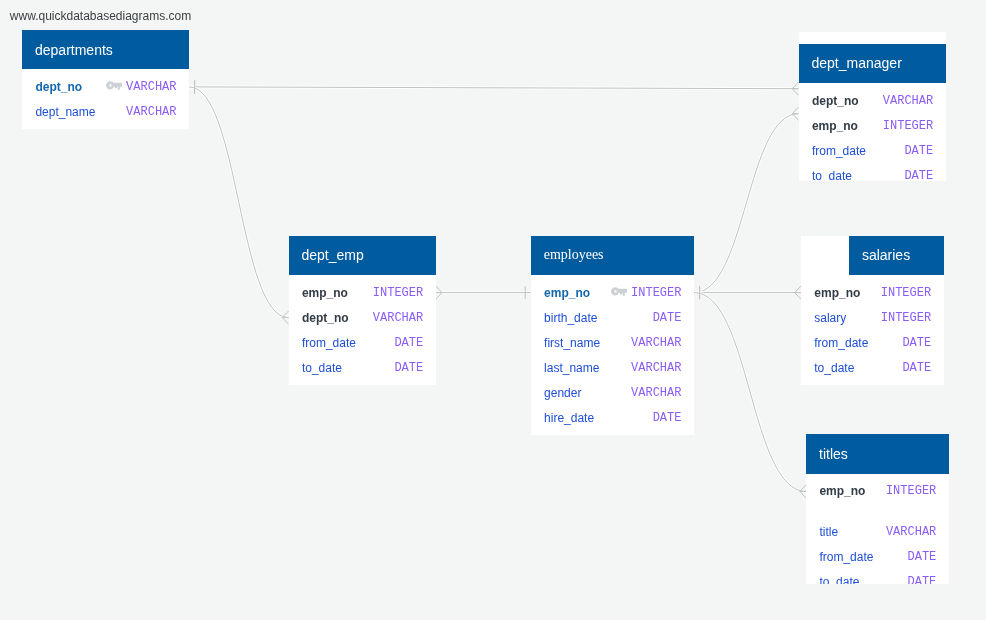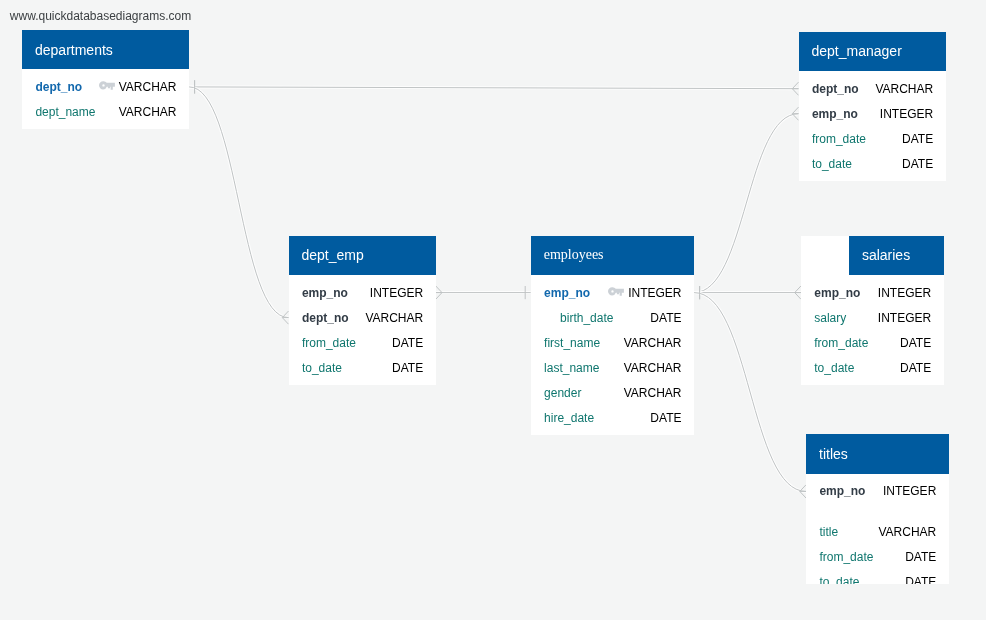--- a/index.html
+++ b/index.html
@@ -12,23 +12,23 @@
   .watermark{position:absolute;left:9.8px;top:9.6px;font-size:12px;color:#3c4043;
              line-height:13px;white-space:nowrap;}
   svg.links{position:absolute;left:0;top:0;width:986px;height:620px;overflow:visible;}
   svg.links path{fill:none;stroke:#bfc3c4;stroke-width:1;}
   svg.links path.halo{stroke:#fdfdfd;stroke-width:3;}
   .entity{position:absolute;background:#ffffff;box-sizing:border-box;overflow:hidden;}
   .hdr{background:#005b9f;color:#ffffff;font-size:14px;
        display:flex;align-items:center;box-sizing:border-box;}
   .rows{box-sizing:border-box;}
   .row{display:flex;align-items:center;font-size:12px;box-sizing:border-box;}
-  .nm{color:#0f766e;white-space:nowrap;}
+  .nm{color:#1d4ed8;white-space:nowrap;}
   .sp{flex:1 1 auto;}
-  .ty{color:#000000;white-space:nowrap;}
+  .ty{color:#8b5cf6;white-space:nowrap;font-family:Liberation Mono, monospace;}
   .row.pk .nm{color:#1268ad;font-weight:bold;}
   .row.fk .nm{color:#323c46;font-weight:bold;}
   .keyicon{width:15.9px;height:8.9px;margin-right:4.2px;margin-bottom:2.2px;flex:0 0 auto;display:block;}
 </style>
 </head>
 <body>
 
 <div id="canvas">
   <div class="watermark">www.quickdatabasediagrams.com</div>
   <svg class="links" id="links" viewBox="0 0 986 620">
@@ -94,21 +94,21 @@
             <span class="ty">VARCHAR</span>
           </div>
           <div class="row" style="height: 25px;">
             <span class="nm">dept_name</span>
             <span class="sp"></span>
             <span class="ty">VARCHAR</span>
           </div>
         </div>
       </div>
       <div class="entity" style="left: 798.5px; top: 31.7px; width: 147.3px; height: 149.5px;">
-        <div class="hdr" style="height: 39.5px; padding-left: 13px;">dept_manager</div>
+        <div class="hdr" style="height: 39.5px; padding-left: 13px; margin-top: 12px;">dept_manager</div>
         <div class="rows" style="padding: 5px 12.6px 5px 13.4px;">
           <div class="row fk" style="height: 25px;">
             <span class="nm">dept_no</span>
             <span class="sp"></span>
             <span class="ty">VARCHAR</span>
           </div>
           <div class="row fk" style="height: 25px;">
             <span class="nm">emp_no</span>
             <span class="sp"></span>
             <span class="ty">INTEGER</span>
@@ -154,21 +154,21 @@
         <div class="hdr" style="height: 39.5px; padding-left: 13px; font-family: Liberation Serif, serif;">employees</div>
         <div class="rows" style="padding: 5px 12.6px 5px 13.4px;">
           <div class="row pk" style="height: 25px;">
             <span class="nm">emp_no</span>
             <span class="sp"></span>
             <svg class="keyicon" viewBox="0 0 15.4 8.2">
               <path d="M4.0 0 A4.0 4.0 0 1 0 4.0 8.0 A4.0 4.0 0 0 0 7.55 5.3 L8.6 5.3 L8.6 6.7 L10.7 6.7 L10.7 5.3 L11.3 5.3 L11.3 8.2 L13.4 8.2 L13.4 5.3 L15.4 5.3 L15.4 1.6 L7.55 1.6 A4.0 4.0 0 0 0 4.0 0 Z M4.35 2.9 A1.15 1.15 0 1 1 4.35 5.2 A1.15 1.15 0 1 1 4.35 2.9 Z" fill="#ccd1d6"></path>
             </svg>
             <span class="ty">INTEGER</span>
           </div>
-          <div class="row" style="height: 25px; margin-left: 16px;">
+          <div class="row" style="height: 25px;">
             <span class="nm">birth_date</span>
             <span class="sp"></span>
             <span class="ty">DATE</span>
           </div>
           <div class="row" style="height: 25px; align-items: center;">
             <span class="nm">first_name</span>
             <span class="sp"></span>
             <span class="ty">VARCHAR</span>
           </div>
           <div class="row" style="height: 25px;">

